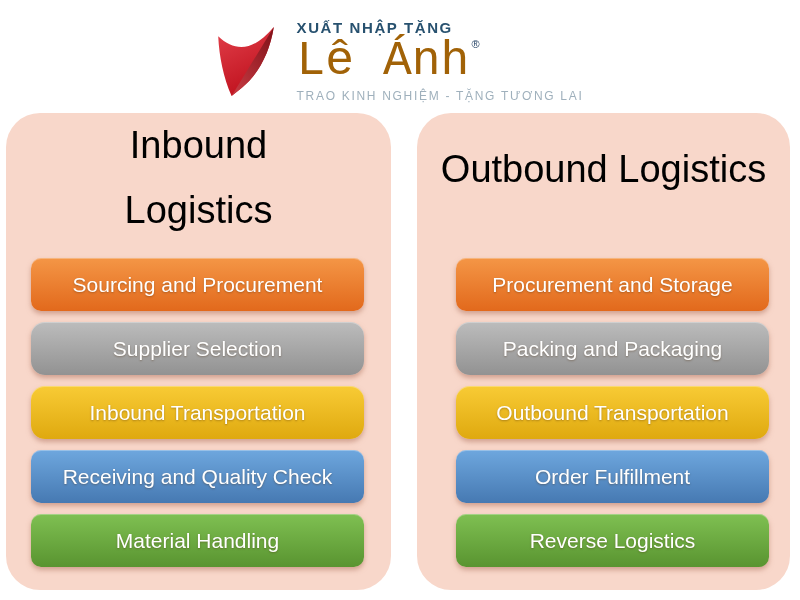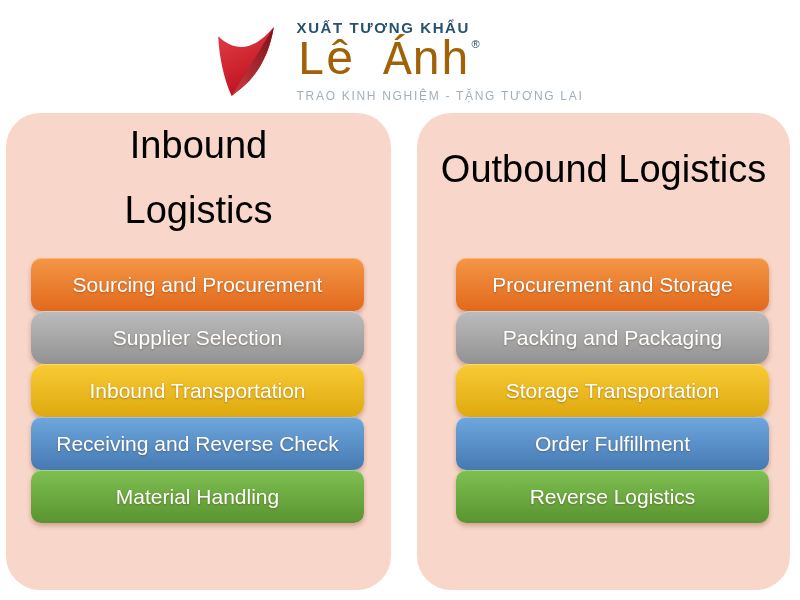--- a/index.html
+++ b/index.html
@@ -51,21 +51,21 @@
     line-height: 65px;
   }
   .panel-left  .panel-title { }
   .panel-right .panel-title { padding-top: 24px; }
 
   .steps { position: absolute; top: 145px; }
   .panel-left  .steps { left: 25px; right: 27px; }
   .panel-right .steps { left: 39px; right: 21px; }
 
   .step {
-    height: 53px; 
+    height: 53px; margin-bottom: 11px;
     border-radius: 10px;
     display: flex; align-items: center; justify-content: center;
     color: #ffffff; font-size: 21px;
     text-shadow: 0 1px 2px rgba(80,50,20,0.40);
     box-shadow: 0 3px 5px rgba(176,116,96,0.55), inset 0 1px 0 rgba(255,255,255,0.30);
   }
   .step-orange { background: linear-gradient(#f49646, #e2691c); }
   .step-gray   { background: linear-gradient(#bcbcbc, #929292); border-radius: 14px; }
   .step-yellow { background: linear-gradient(#f8cb35, #dfa90f); border-radius: 14px; }
   .step-blue   { background: linear-gradient(#6ea7de, #4679b2); }
@@ -83,47 +83,47 @@
       </linearGradient>
       <linearGradient id="gDark" x1="1" y1="0" x2="0.2" y2="1">
         <stop offset="0" stop-color="#7e1118"></stop>
         <stop offset="1" stop-color="#c33840"></stop>
       </linearGradient>
     </defs>
     <path fill="url(#gLight)" d="M1,10 C18,26 36,24 55,1 C51,26 40,47 24,60 L14,68 C6,50 2,30 1,10 Z"></path>
     <path fill="url(#gDark)" d="M55,1 L14,68 L24,60 C40,47 51,26 55,1 Z"></path>
   </svg>
   <div class="logo-text">
-    <div class="brand-top">XUẤT TƯƠNG KHẨU</div>
+    <div class="brand-top">XUẤT NHẬP TẶNG</div>
     <div class="brand-name-row">
       <div class="brand-name">Lê Ánh</div>
       <div class="registered">®</div>
     </div>
     <div class="brand-tagline">TRAO KINH NGHIỆM - TẶNG TƯƠNG LAI</div>
   </div>
 </div>
 
 <div class="panel panel-left">
   <div class="panel-title">
     <div>Inbound</div>
     <div>Logistics</div>
   </div>
   <div class="steps">
     <div class="step step-orange">Sourcing and Procurement</div>
     <div class="step step-gray">Supplier Selection</div>
     <div class="step step-yellow">Inbound Transportation</div>
-    <div class="step step-blue">Receiving and Reverse Check</div>
+    <div class="step step-blue">Receiving and Quality Check</div>
     <div class="step step-green">Material Handling</div>
   </div>
 </div>
 
 <div class="panel panel-right">
   <div class="panel-title">
     <div>Outbound Logistics</div>
   </div>
   <div class="steps">
     <div class="step step-orange">Procurement and Storage</div>
     <div class="step step-gray">Packing and Packaging</div>
-    <div class="step step-yellow">Storage Transportation</div>
+    <div class="step step-yellow">Outbound Transportation</div>
     <div class="step step-blue">Order Fulfillment</div>
     <div class="step step-green">Reverse Logistics</div>
   </div>
 </div>
 
 </body></html>

